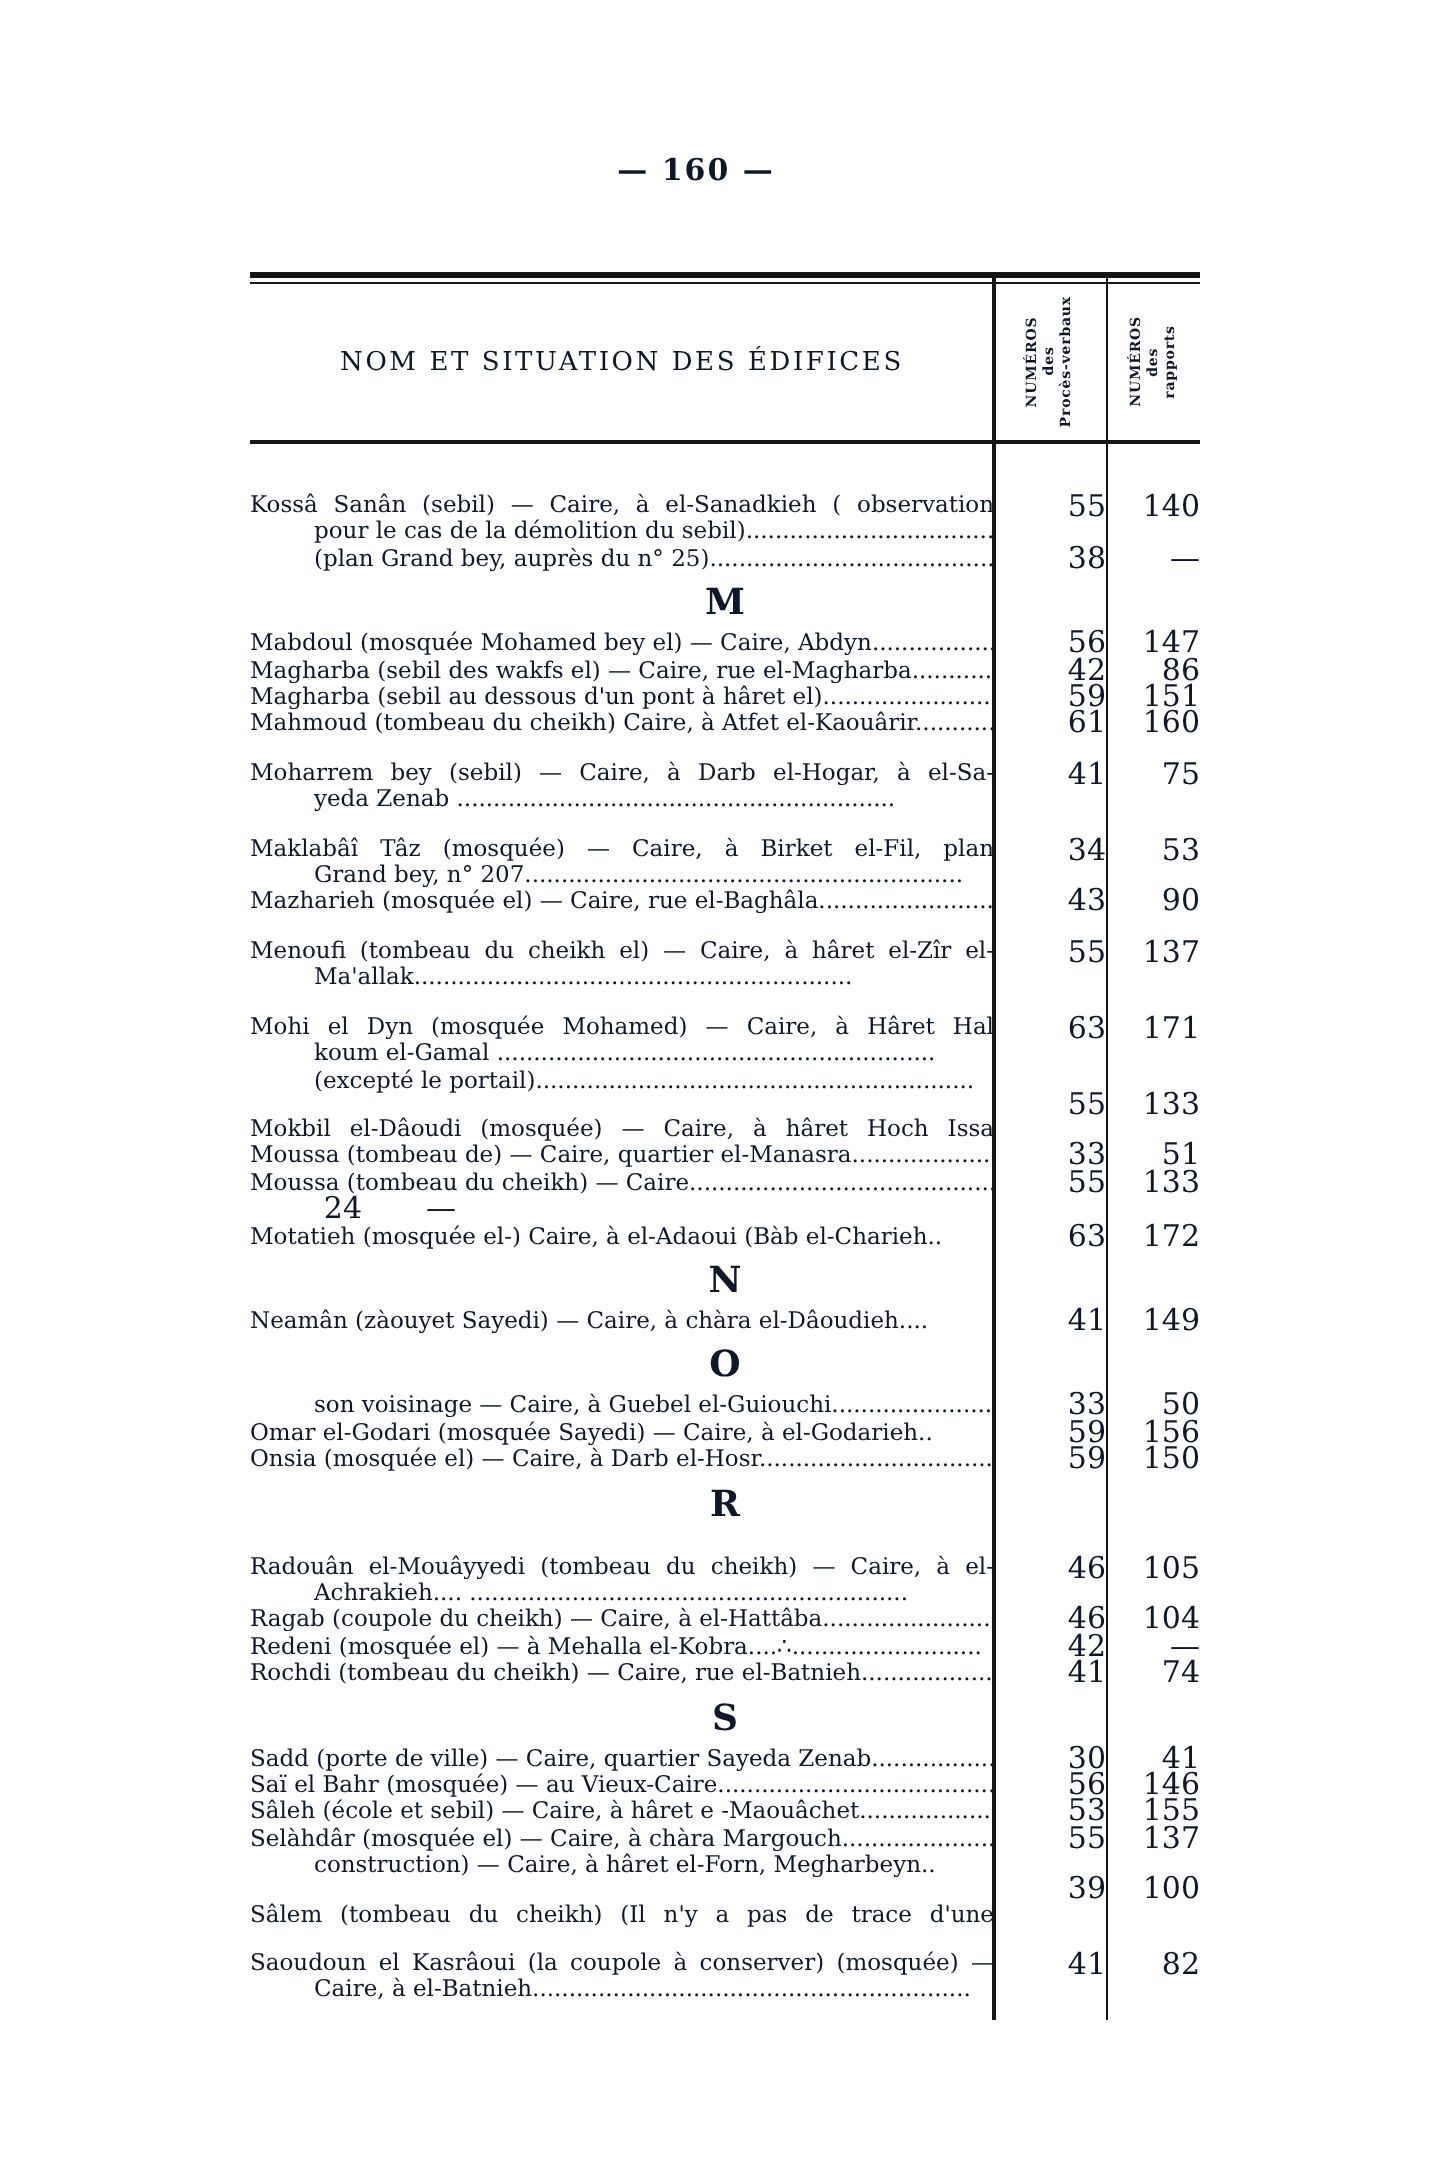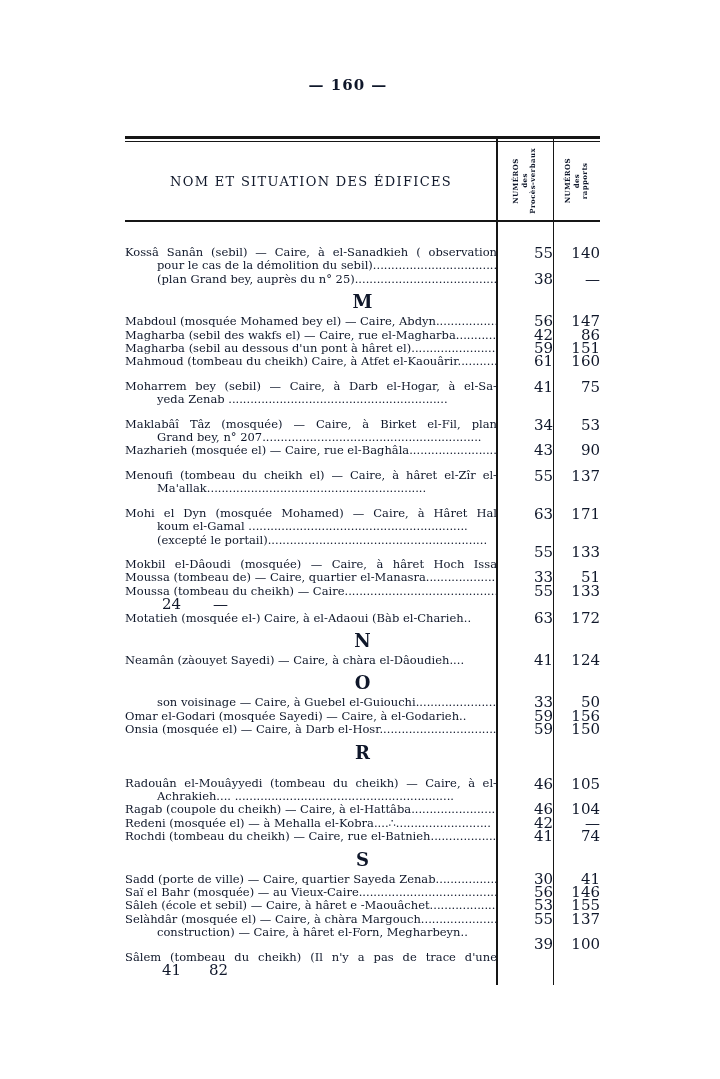--- a/index.html
+++ b/index.html
@@ -192,21 +192,21 @@
           </div>
           <div class="num pv">63</div>
           <div class="num rap">172</div>
         </div>
         <div class="section-letter">N</div>
         <div class="row">
           <div class="names">
             <div class="line">Neamân (zàouyet Sayedi) — Caire, à chàra el-Dâoudieh....</div>
           </div>
           <div class="num pv">41</div>
-          <div class="num rap">124</div>
+          <div class="num rap">149</div>
         </div>
         <div class="section-letter">O</div>
         <div class="row">
           <div class="names">
             <div class="line cont">son voisinage — Caire, à Guebel el-Guiouchi............................................</div>
           </div>
           <div class="num pv">33</div>
           <div class="num rap">50</div>
         </div>
         <div class="row">
@@ -284,20 +284,24 @@
         </div>
         <div class="row">
           <div class="names">
             <div class="line cont">construction) — Caire, à hâret el-Forn, Megharbeyn..</div>
             <div class="line justify">Sâlem (tombeau du cheikh) (Il n'y a pas de trace d'une</div>
           </div>
           <div class="num pv">39</div>
           <div class="num rap">100</div>
         </div>
         <div class="row">
+          <div class="names">
+            <div class="line justify">Saoudoun el Kasrâoui (la coupole à conserver) (mosquée) —</div>
+            <div class="line cont">Caire, à el-Batnieh............................................................</div>
+          </div>
           <div class="num pv">41</div>
           <div class="num rap">82</div>
         </div>
       </div>
 
     <div class="vline v1"></div>
     <div class="vline v2"></div>
   </div>
 </div>
 

